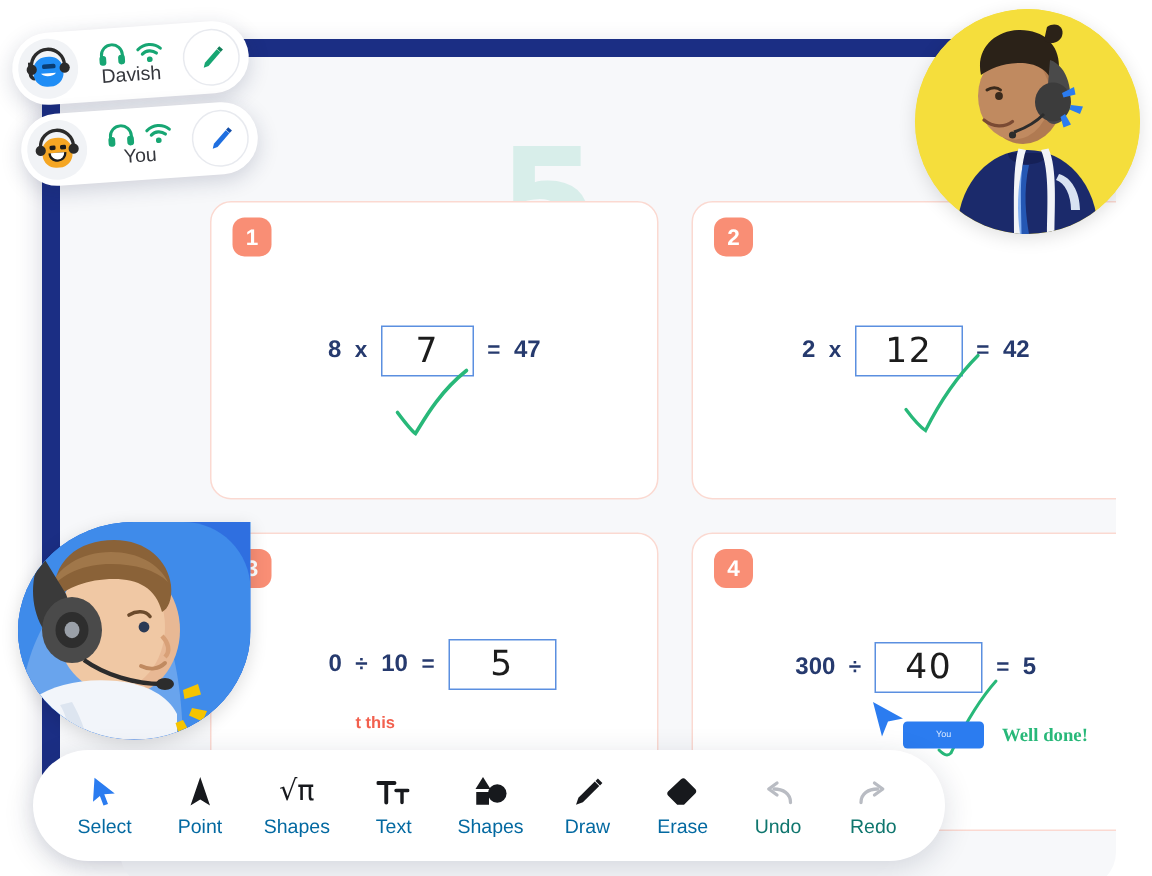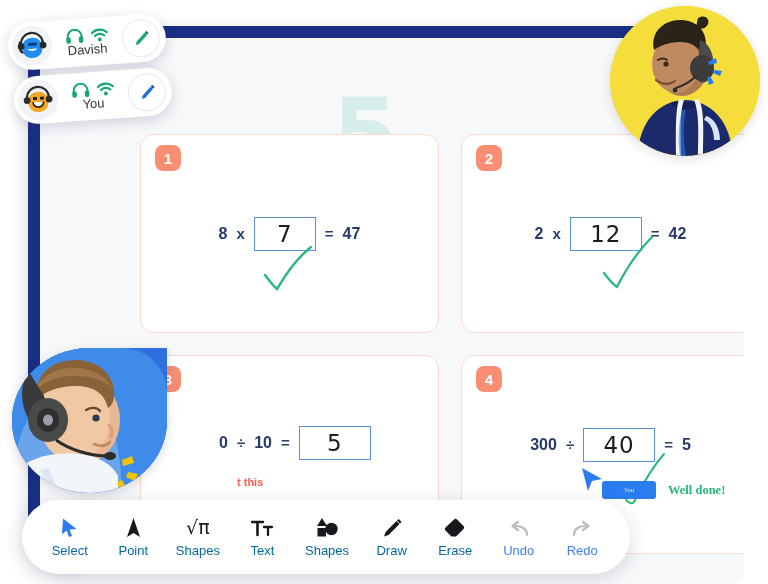--- a/index.html
+++ b/index.html
@@ -194,21 +194,21 @@
   }
   .tool {
     display: flex; flex-direction: column;
     align-items: center; justify-content: center;
     gap: 5px;
     cursor: pointer;
     min-width: 42px;
   }
   .tool-ico { height: 22px; display: flex; align-items: flex-end; }
   .tool-lbl { font-size: 13px; color: #0369a1; white-space: nowrap; }
-  .tool.disabled .tool-lbl { color: #3b82f6; }
+  .tool.disabled .tool-lbl { color: #0f766e; }
 </style>
 </head>
 <body>
 
 <div id="stage">
 
   <div class="frame">
     <div class="board">
 
       <div class="wm wm-5">5</div>

